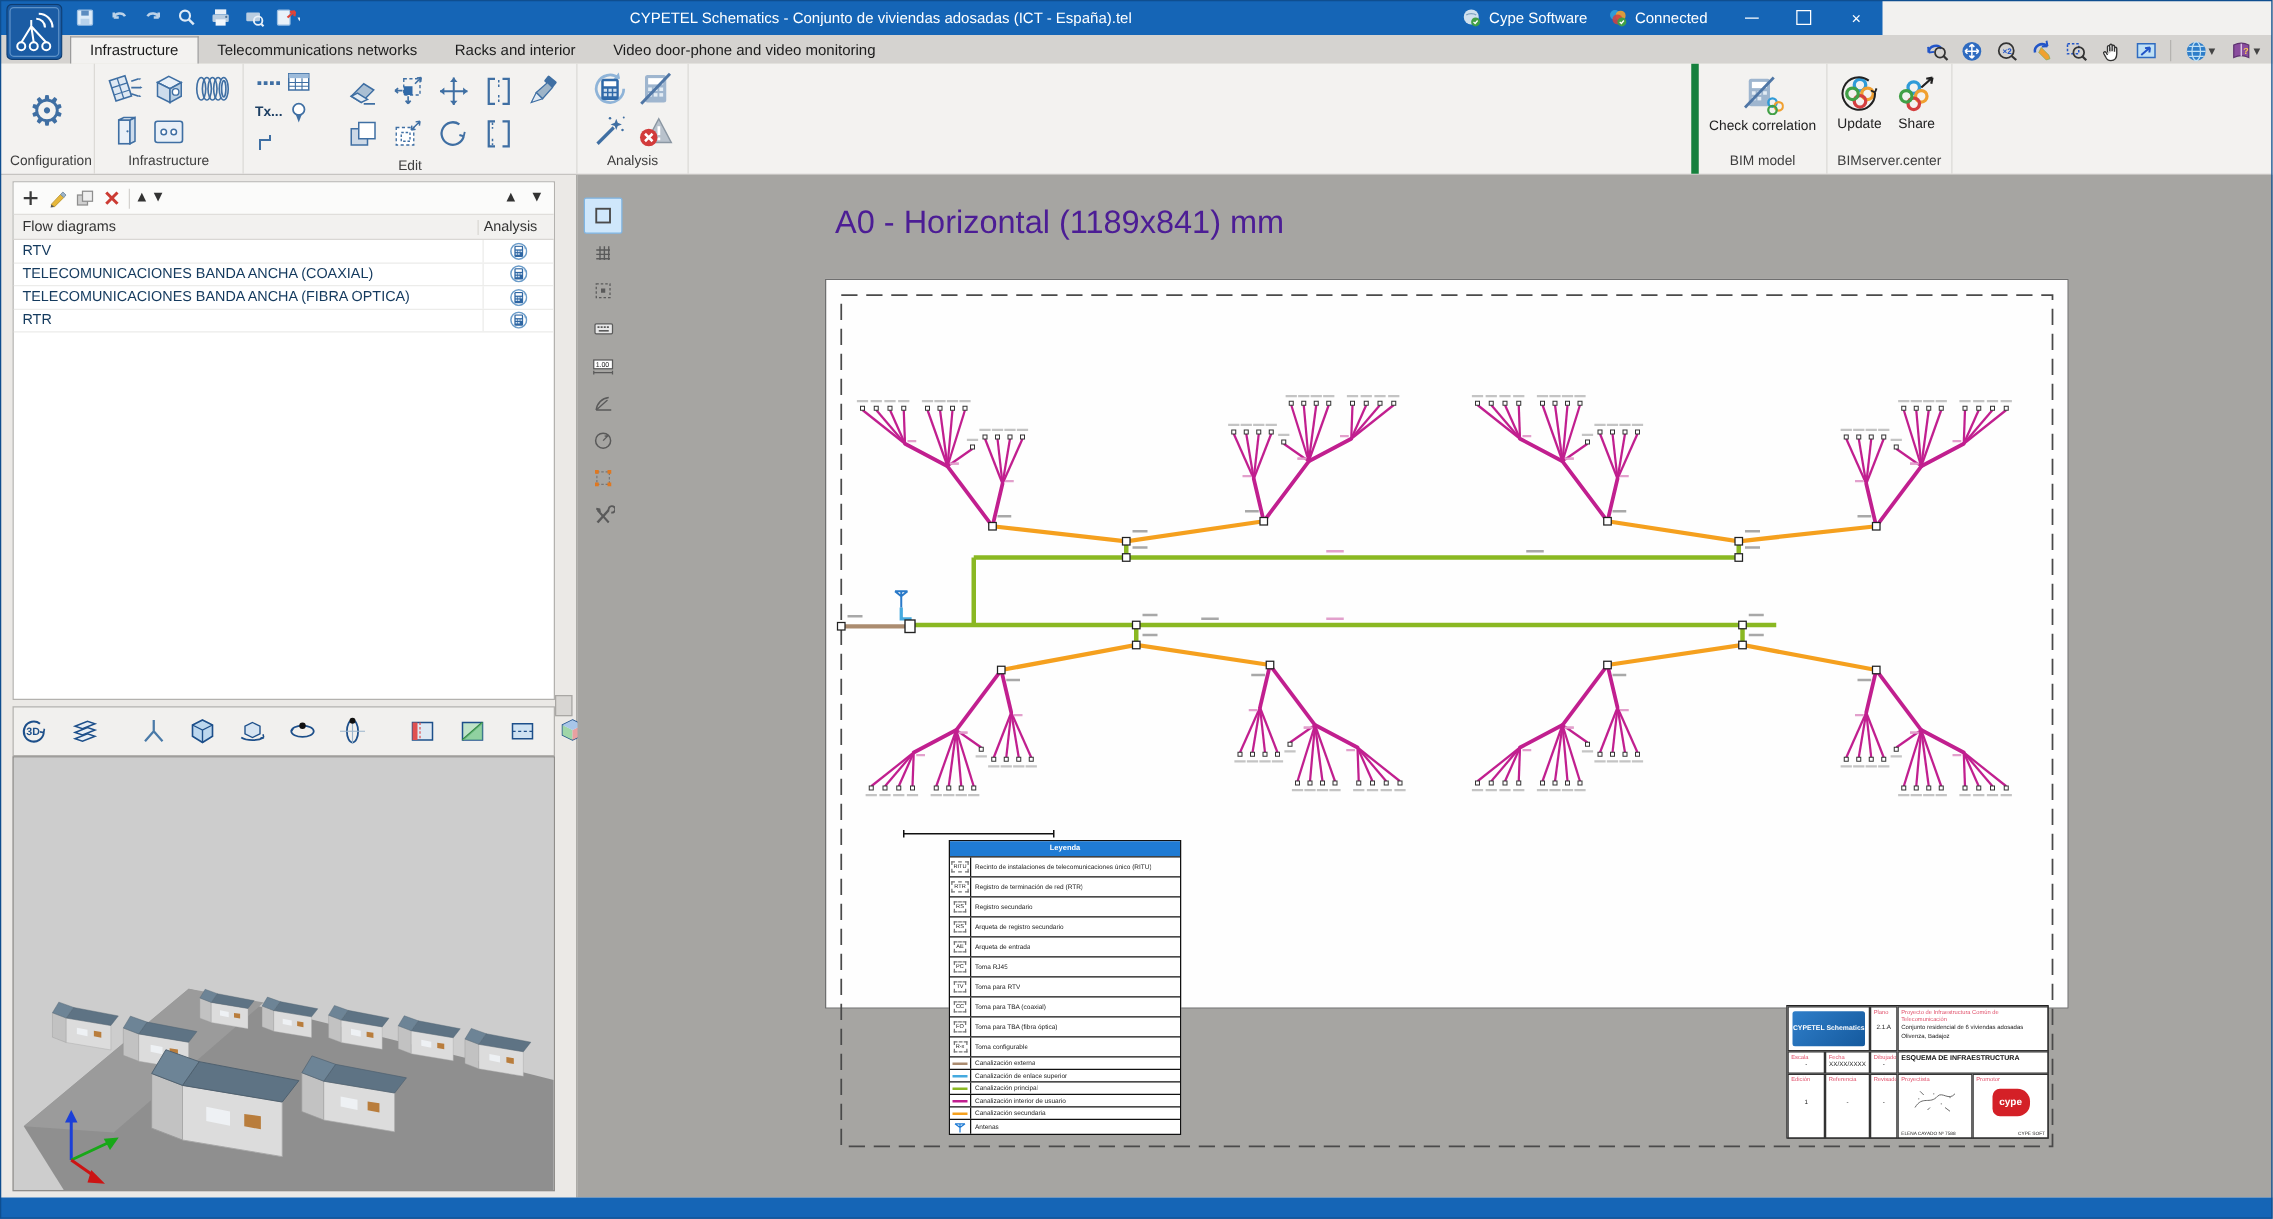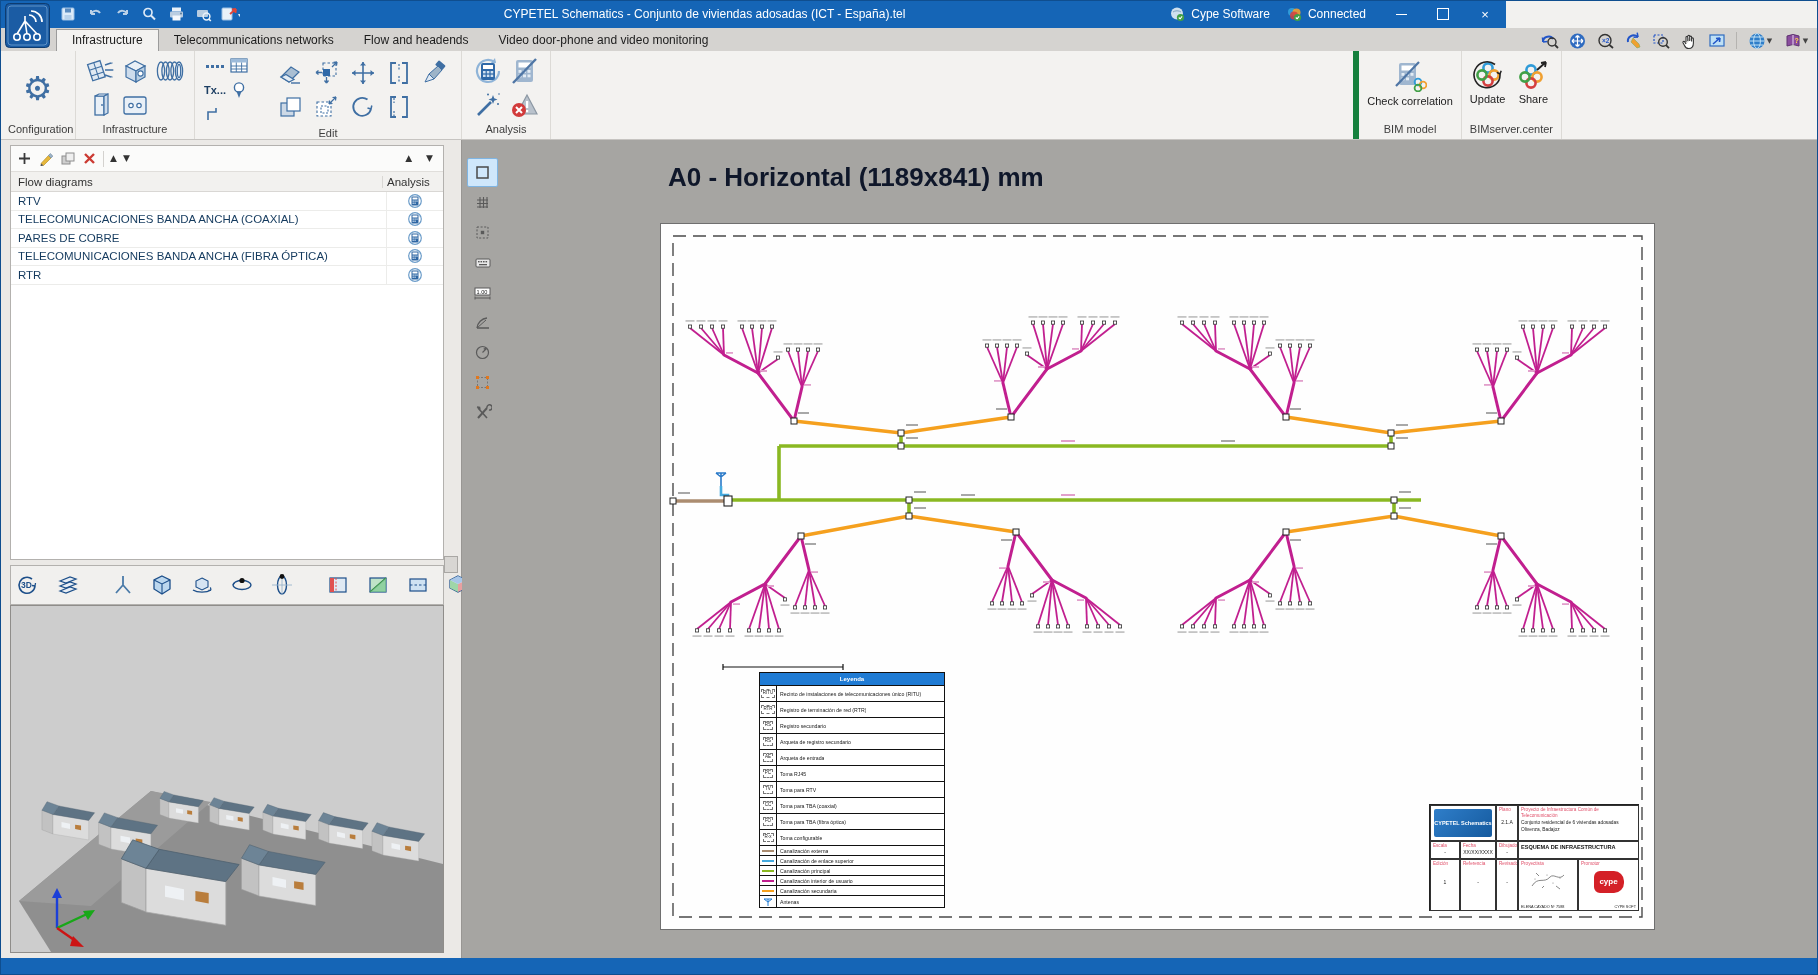--- a/index.html
+++ b/index.html
@@ -72,22 +72,22 @@
 
   .viewer-toolbar{position:absolute;left:10px;top:425px;width:434px;height:40px;background:#f1f0ee;border:1px solid #b3b1ae;
                   box-sizing:border-box;display:flex;align-items:center;gap:16px;padding:0 5px;}
   .v3btn{width:27px;height:30px;display:flex;align-items:center;justify-content:center;}
   .viewport{position:absolute;left:10px;top:465px;width:434px;height:348px;background:#cdcdcd;border:1px solid #8f8d8a;box-sizing:border-box;}
 
   .workspace{position:absolute;left:462px;top:0;width:1356px;height:818px;background:#a6a5a2;overflow:hidden;}
   .vtoolbar{position:absolute;left:5px;top:18px;display:flex;flex-direction:column;gap:1px;}
   .vtb{width:29px;height:27px;display:flex;align-items:center;justify-content:center;border-radius:2px;border:1px solid transparent;}
   .vtb.selected{background:#cfe7fb;border:1px solid #7fb5e3;}
-  .sheet-title{position:absolute;left:206px;top:22px;font-size:26px;color:#0f172a;font-weight:bold;}
-  .paper{position:absolute;left:198px;top:83px;width:995px;height:707px;background:#fefefe;border:1px solid #6f6f6f;box-sizing:border-box;}
+  .sheet-title{position:absolute;left:206px;top:22px;font-size:26px;color:#4c1d95;}
+  .paper{position:absolute;left:198px;top:83px;width:995px;height:584px;background:#fefefe;border:1px solid #6f6f6f;box-sizing:border-box;}
 
   
   .legend{position:absolute;left:98px;top:448px;width:186px;background:#fff;border:1px solid #111;box-sizing:border-box;}
   .lg-head{height:12px;background:#1f7bd4;color:#fff;font-size:6px;font-weight:bold;display:flex;align-items:center;justify-content:center;}
   .lg-row{display:flex;align-items:center;border-top:1px solid #111;box-sizing:border-box;}
   .lg-sym{width:16px;align-self:stretch;border-right:1px solid #111;display:flex;align-items:center;justify-content:center;}
   .lg-code{font-size:4.5px;color:#222;border:1px dashed #777;padding:1px 1px;line-height:1;}
   .lg-label{font-size:5.2px;color:#1a1a1a;padding-left:3px;white-space:nowrap;overflow:hidden;}
   .lg-line{width:12px;height:2px;}
 
@@ -200,21 +200,21 @@
     <circle cx="32" cy="34" r="3.2" fill="none" stroke="#fff" stroke-width="1.6"></circle>
     <path d="M12 31 L20 18 M22 31 L20 18 M32 31 L20 18 M20 18 l0-5" stroke="#fff" stroke-width="1.6" fill="none"></path>
     <path d="M24 12 a7 7 0 0 1 7 7 M26 8 a11 11 0 0 1 11 11" stroke="#fff" stroke-width="1.7" fill="none"></path>
   </svg>
 </div>
 
 <div class="tabstrip">
   <div id="tabs-host" style="display:flex;align-items:flex-end;">
       <div class="tab active">Infrastructure</div>
       <div class="tab">Telecommunications networks</div>
-      <div class="tab">Flow and headends</div>
+      <div class="tab">Racks and interior</div>
       <div class="tab">Video door-phone and video monitoring</div>
     </div>
   <div class="navicons">
     <span class="nbtn">
         <svg width="19" height="18">
           <path d="M3 10 C3 4 11 3 13 7" stroke="#2255c8" stroke-width="2" fill="none"></path>
           <path d="M3 10 l-0.5-4.5 M3 10 l4.5-0.5" stroke="#2255c8" stroke-width="1.6"></path>
           <circle cx="12" cy="10" r="4" fill="none" stroke="#333" stroke-width="1.4"></circle>
           <path d="M15 13 l3 3" stroke="#333" stroke-width="1.8"></path>
         </svg>
@@ -596,38 +596,20 @@
                   <rect x="8.3" y="6.5" width="1.4" height="1.2"></rect>
                   <rect x="4.5" y="8.6" width="1.4" height="1.2"></rect>
                   <rect x="6.4" y="8.6" width="1.4" height="1.2"></rect>
                 </g>
                 <path d="M11.5 3.5 l1.6 0.8 -1.2 1.2 z" fill="#6b9cc9"></path>
               </svg>
             </span>
           </div>
           <div class="fp-row">
             <span class="c1">TELECOMUNICACIONES BANDA ANCHA (COAXIAL)</span>
-            <span class="c2">
-              <svg width="14" height="14">
-                <circle cx="7" cy="7" r="6.3" fill="none" stroke="#6b9cc9" stroke-width="1.2"></circle>
-                <rect x="3.5" y="2.5" width="7" height="9" rx="1" fill="#2e66a3"></rect>
-                <rect x="4.5" y="3.5" width="5" height="2" fill="#fff"></rect>
-                <g fill="#cfe0f0">
-                  <rect x="4.5" y="6.5" width="1.4" height="1.2"></rect>
-                  <rect x="6.4" y="6.5" width="1.4" height="1.2"></rect>
-                  <rect x="8.3" y="6.5" width="1.4" height="1.2"></rect>
-                  <rect x="4.5" y="8.6" width="1.4" height="1.2"></rect>
-                  <rect x="6.4" y="8.6" width="1.4" height="1.2"></rect>
-                </g>
-                <path d="M11.5 3.5 l1.6 0.8 -1.2 1.2 z" fill="#6b9cc9"></path>
-              </svg>
-            </span>
-          </div>
-          <div class="fp-row">
-            <span class="c1">PARES DE COBRE</span>
             <span class="c2">
               <svg width="14" height="14">
                 <circle cx="7" cy="7" r="6.3" fill="none" stroke="#6b9cc9" stroke-width="1.2"></circle>
                 <rect x="3.5" y="2.5" width="7" height="9" rx="1" fill="#2e66a3"></rect>
                 <rect x="4.5" y="3.5" width="5" height="2" fill="#fff"></rect>
                 <g fill="#cfe0f0">
                   <rect x="4.5" y="6.5" width="1.4" height="1.2"></rect>
                   <rect x="6.4" y="6.5" width="1.4" height="1.2"></rect>
                   <rect x="8.3" y="6.5" width="1.4" height="1.2"></rect>
                   <rect x="4.5" y="8.6" width="1.4" height="1.2"></rect>

